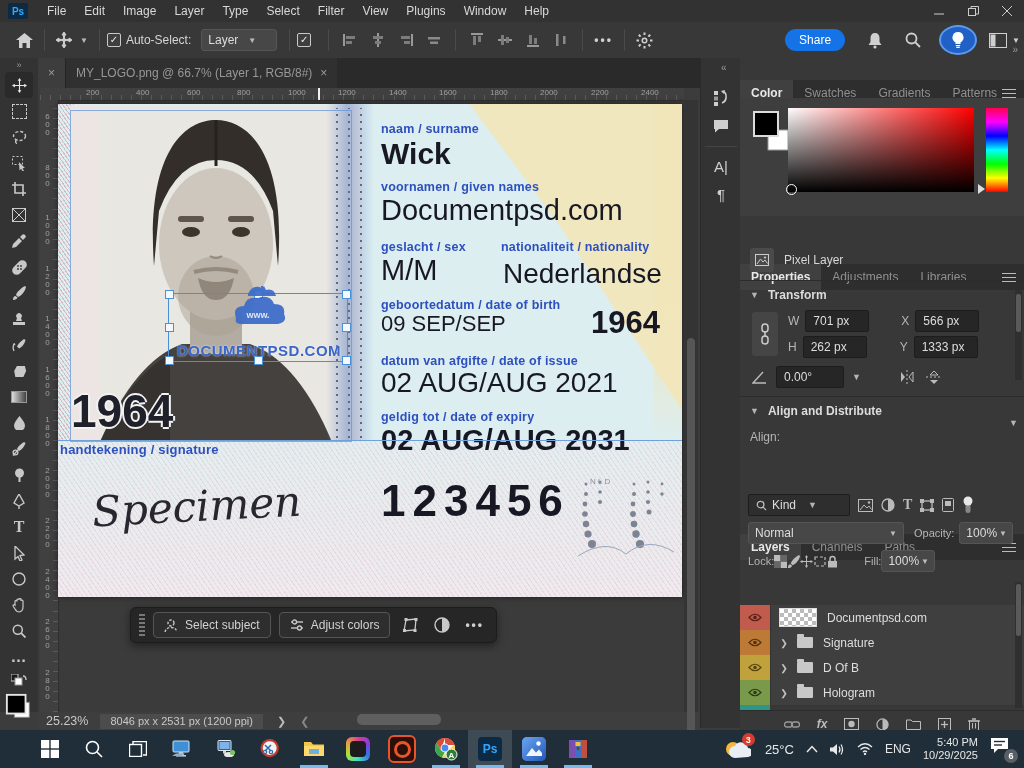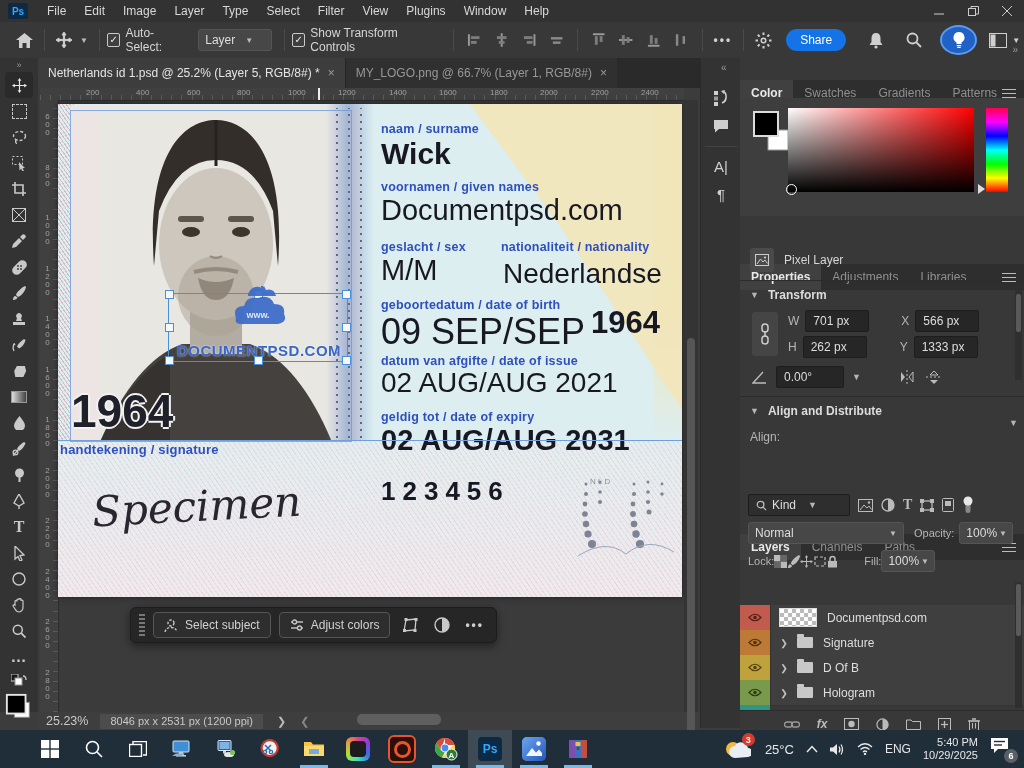--- a/index.html
+++ b/index.html
@@ -167,21 +167,20 @@
     <div class="obtn chev car" style="font-size:8px;color:#bbb">▼</div>
     <div class="sep"></div>
     <div class="chk">✓</div>
     <span>Auto-Select:</span>
     <div class="dd" style="margin-left:10px;width:62px">
       <span>Layer</span>
       <span class="car">▼</span>
     </div>
     <div class="sep" style="margin-left:12px"></div>
     <div class="chk">✓</div>
-    <span>Show Transform Controls</span>
     <div class="sep" style="margin-left:12px"></div>
     <svg class="alico" viewBox="0 0 16 16">
         <rect x="1" y="2" width="2" height="12" fill="#aaa"></rect>
         <rect x="4" y="4" width="9" height="3" fill="#888"></rect>
         <rect x="4" y="9" width="6" height="3" fill="#888"></rect>
       </svg>
     <svg class="alico" viewBox="0 0 16 16">
         <rect x="7" y="1" width="2" height="14" fill="#aaa"></rect>
         <rect x="3" y="4" width="10" height="3" fill="#888"></rect>
         <rect x="5" y="9" width="6" height="3" fill="#888"></rect>
@@ -396,21 +395,20 @@
     <div class="tool" style="height:34px">
       <svg width="30" height="30" viewBox="0 0 30 30">
           <rect x="10" y="10" width="16" height="16" fill="#fff" stroke="#888"></rect>
           <rect x="2" y="2" width="20" height="20" fill="#000" stroke="#e5e5e5" stroke-width="2"></rect>
         </svg>
     </div>
   </div>
 
   <div id="tabbar">
     <div class="dtab active">
-      <span>Netherlands id 1.psd @ 25.2% (Layer 5, RGB/8#) *</span>
       <span class="x">×</span>
     </div>
     <div class="dtab inactive">
       <span>MY_LOGO.png @ 66.7% (Layer 1, RGB/8#)</span>
       <span class="x">×</span>
     </div>
   </div>
 
   <div id="pasteboard"></div>
   <div id="ruler-h">
@@ -480,27 +478,27 @@
 
     <div class="abs blabel" style="left:323px;top:18px">naam / surname</div>
     <div class="abs bval" style="left:323px;top:33px;font-weight:bold;font-size:30px">Wick</div>
     <div class="abs blabel" style="left:323px;top:76px">voornamen / given names</div>
     <div class="abs bval" style="left:323px;top:90px;font-size:29px">Documentpsd.com</div>
     <div class="abs blabel" style="left:323px;top:136px">geslacht / sex</div>
     <div class="abs blabel" style="left:443px;top:136px">nationaliteit / nationality</div>
     <div class="abs bval" style="left:323px;top:150px;font-size:29px">M/M</div>
     <div class="abs bval" style="left:445px;top:154px;font-size:28px">Nederlandse</div>
     <div class="abs blabel" style="left:323px;top:194px">geboortedatum / date of birth</div>
-    <div class="abs bval" style="left:323px;top:207px;font-size:36px">09 SEP/SEP</div>
+    <div class="abs bval" style="left:323px;top:207px;font-size:22px">09 SEP/SEP</div>
     <div class="abs bval" style="left:533px;top:201px;font-size:31px;font-weight:bold">1964</div>
     <div class="abs blabel" style="left:323px;top:250px">datum van afgifte / date of issue</div>
     <div class="abs bval" style="left:323px;top:263px;font-size:28px">02 AUG/AUG 2021</div>
     <div class="abs blabel" style="left:323px;top:306px">geldig tot / date of expiry</div>
     <div class="abs bval" style="left:323px;top:320px;font-size:29px;font-weight:bold">02 AUG/AUG 2031</div>
-    <div class="abs bval" style="left:323px;top:372px;font-size:26px;font-weight:bold;letter-spacing:7px">123456</div>
+    <div class="abs bval" style="left:323px;top:372px;font-size:44px;font-weight:bold;letter-spacing:7px">123456</div>
 
     <svg class="abs" style="left:518px;top:372px" width="100" height="90" viewBox="0 0 100 90">
       <g fill="#6b7385" opacity=".85">
         <circle cx="10" cy="8" r="1.5"></circle>
           <circle cx="10" cy="18" r="2"></circle>
           <circle cx="9" cy="28" r="2.4"></circle>
           <circle cx="9" cy="38" r="2.8"></circle>
           <circle cx="10" cy="48" r="3.2"></circle>
           <circle cx="12" cy="58" r="3.6"></circle>
           <circle cx="16" cy="68" r="4"></circle>

